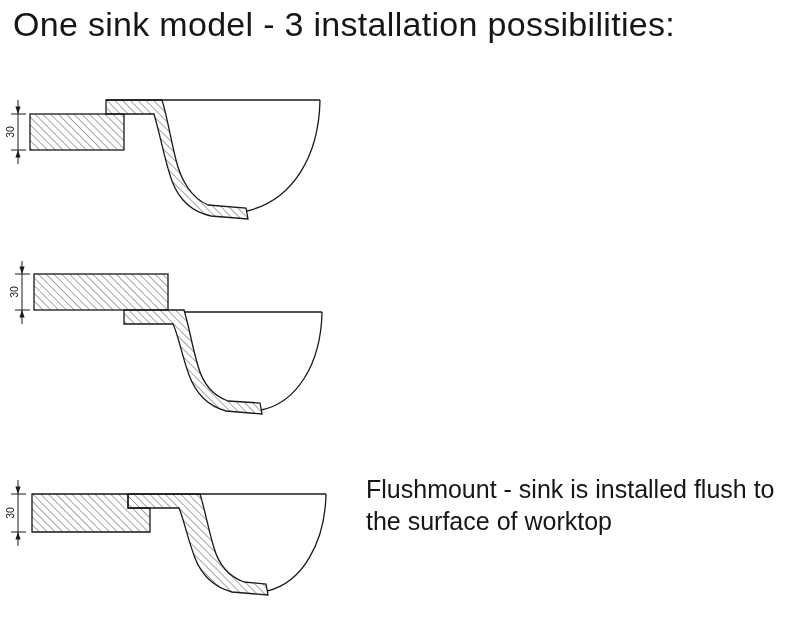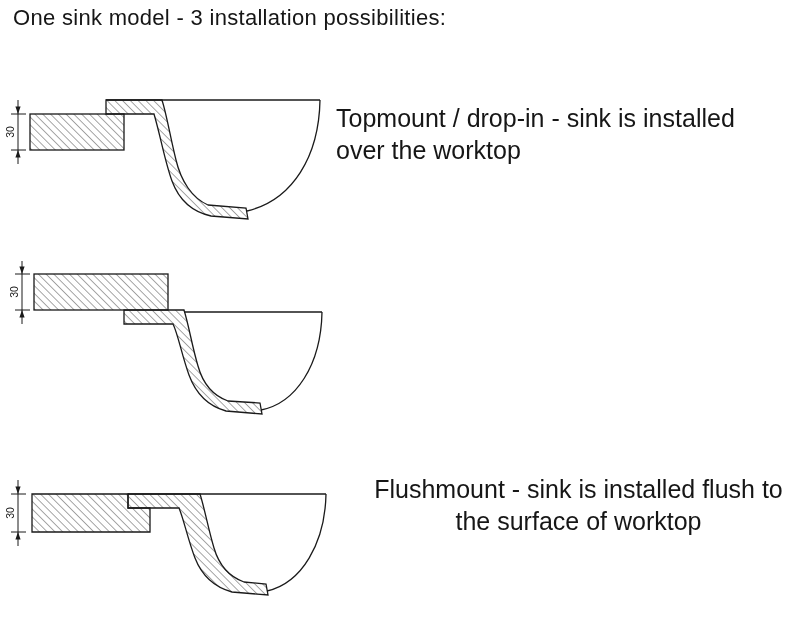--- a/index.html
+++ b/index.html
@@ -6,31 +6,31 @@
   .page{
     position:relative;
     width:800px;height:621px;
     background:#ffffff;
     font-family:"Liberation Sans", sans-serif;
     color:#1a1a1a;
     overflow:hidden;
   }
   .title{
     position:absolute;left:13px;top:5px;
-    font-size:22px;font-weight:400;letter-spacing:0.3px;
+    font-size:34px;font-weight:400;letter-spacing:0.3px;
     color:#161616;white-space:nowrap;
   }
   .diagram{position:absolute;}
   .label{
     position:absolute;
     font-size:25px;line-height:1.26;color:#161616;
   }
   .label-1{left:336px;top:103px;width:440px;}
   .label-2{left:344px;top:315px;width:425px;}
-  .label-3{left:366px;top:474px;width:425px;text-align:center;}
+  .label-3{left:366px;top:474px;width:425px;}
   svg text{font-family:"Liberation Sans", sans-serif;}
 </style>
 </head>
 <body>
 
 <div class="page">
 
   <div class="title">One sink model - 3 installation possibilities:</div>
 
   <svg class="diagram" style="left:6px;top:78px" width="330" height="150" viewBox="0 0 330 150">
@@ -57,21 +57,20 @@
              C161,38 164,58 170,82
              C175,103 186,120 202,127
              L240,130 L242,141 L205,138
              C187,134 173,122 166,103
              C159,84 154,56 148,36
              L100,36 Z" fill="url(#h1)" stroke="#1a1a1a" stroke-width="1.3"></path>
 
     <path d="M314,22 C313,78 287,122 241,133" fill="none" stroke="#1a1a1a" stroke-width="1.3"></path>
   </svg>
 
-  <div class="label label-1">Topmount / drop-in - sink is installed over the worktop</div>
 
   <svg class="diagram" style="left:6px;top:258px" width="330" height="162" viewBox="0 0 330 162">
     <defs>
       <pattern id="h2" width="5.5" height="5.5" patternUnits="userSpaceOnUse" patternTransform="rotate(-45)">
         <line x1="0" y1="0" x2="0" y2="5.5" stroke="#3a3a3a" stroke-width="0.9"></line>
       </pattern>
     </defs>
 
     <g stroke="#1a1a1a" stroke-width="1">
       <line x1="9" y1="16" x2="24" y2="16"></line>

